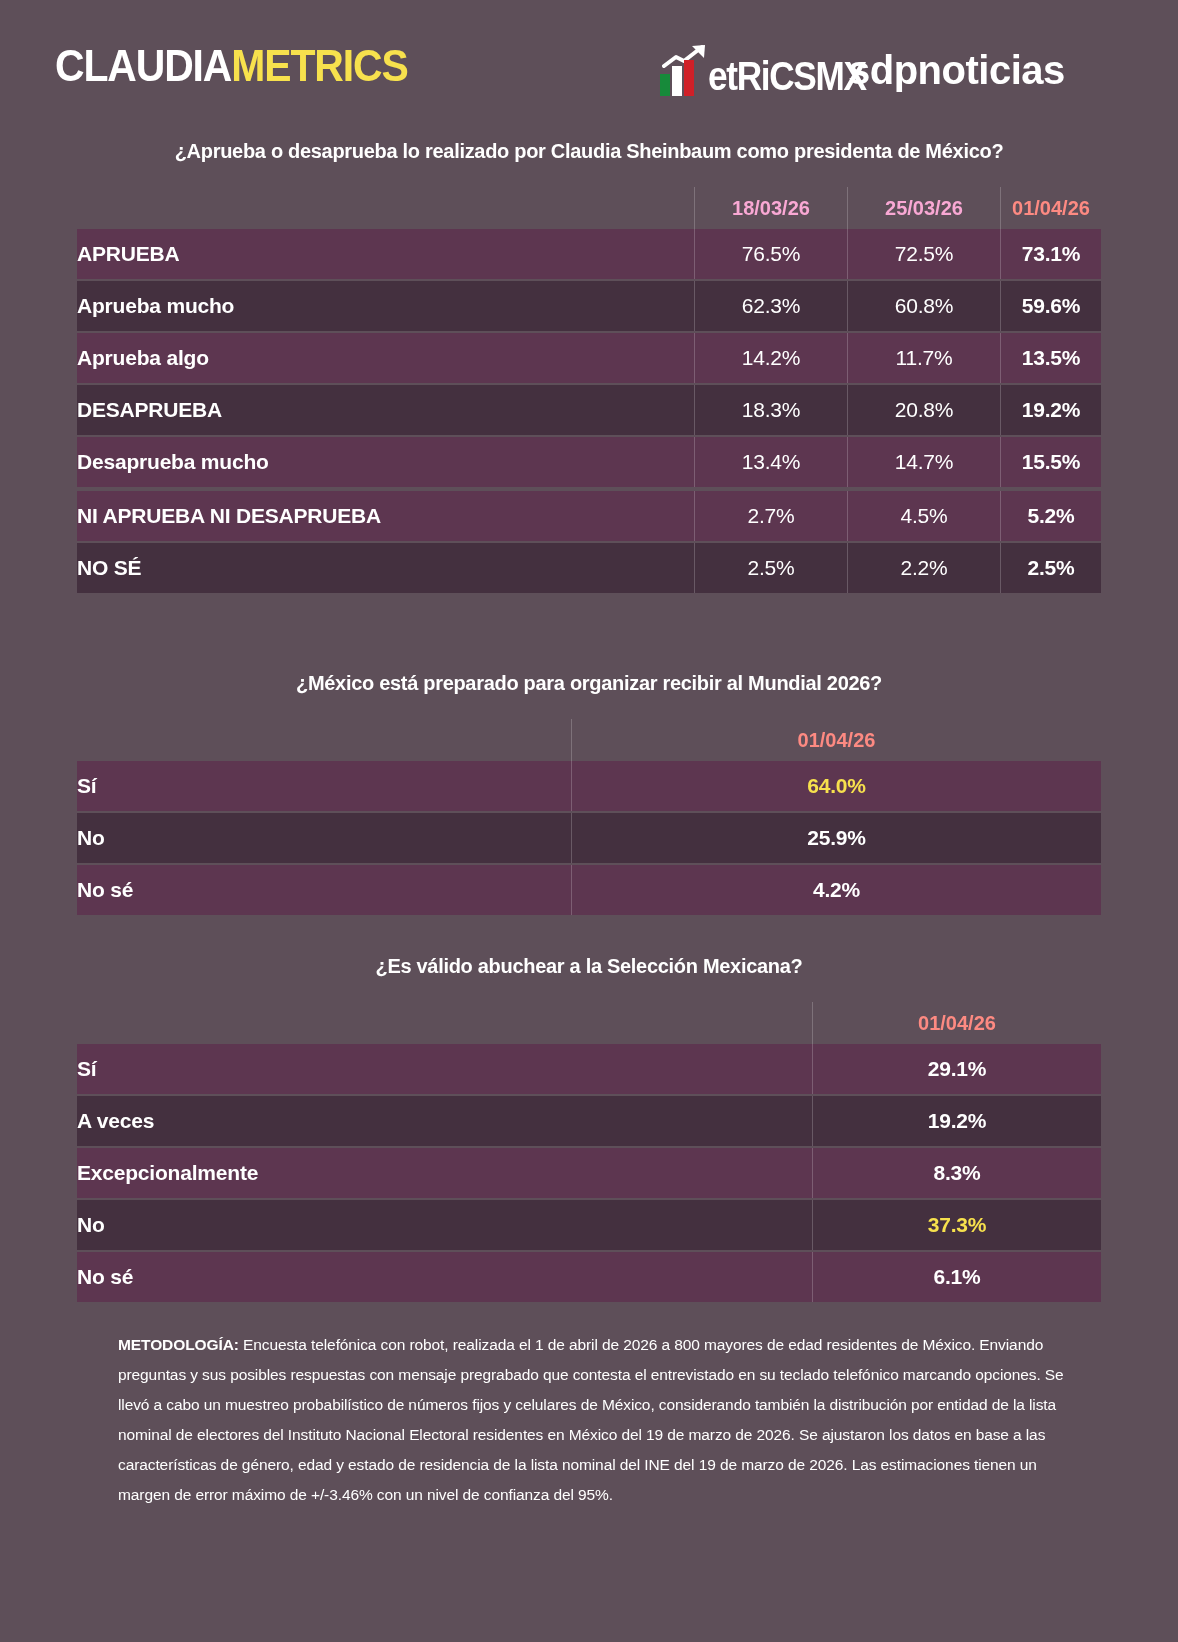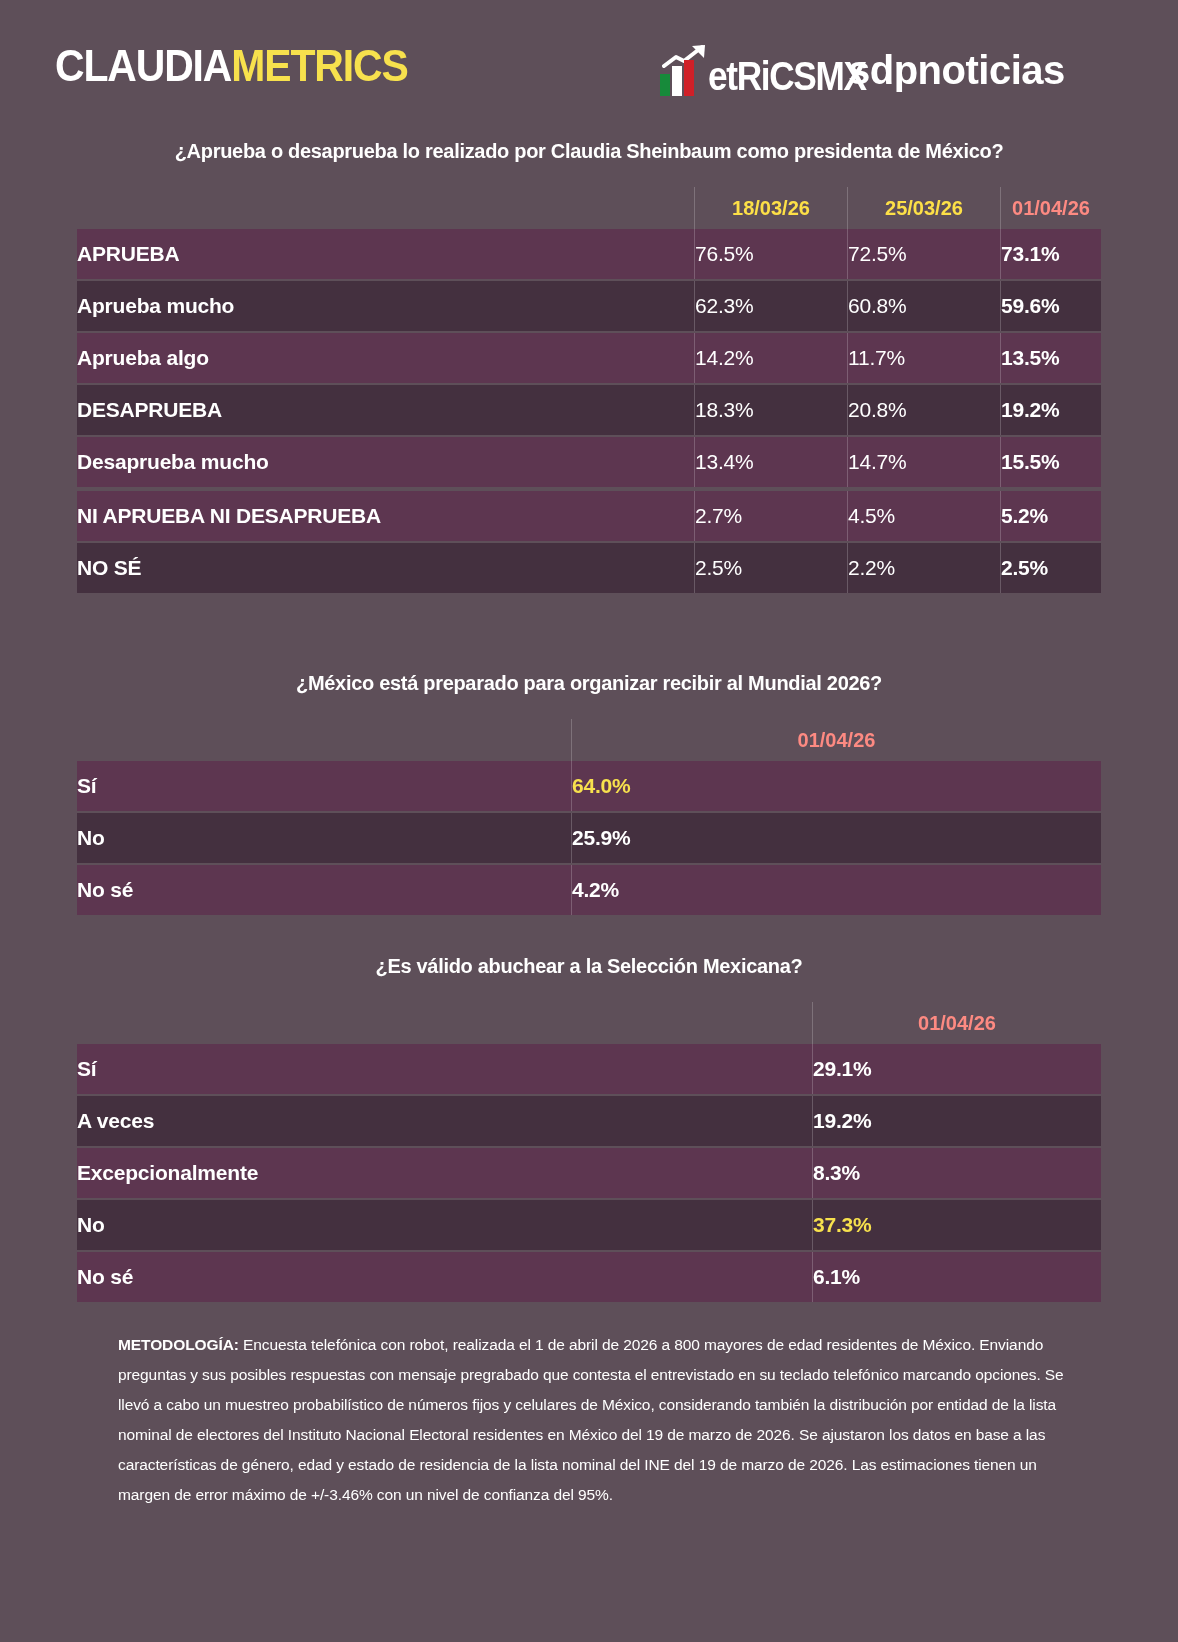--- a/index.html
+++ b/index.html
@@ -107,39 +107,39 @@
     border-spacing: 0;
     table-layout: fixed;
   }
   .tbl tr { height: 50px; }
 
   .hdr-cell {
     height: 42px;
     font-size: 20px;
     font-weight: bold;
     text-align: center;
-    color: #fde047;
+    color: #f9a8d4;
     background: transparent;
     vertical-align: middle;
     border-left: 1px solid rgba(255,255,255,0.20);
   }
   .hdr-cell.latest { color: #fd8a82; }
   .hdr-cell.blank { border-left: none; }
 
   td.lbl {
     font-size: 21px;
     font-weight: bold;
     color: #ffffff;
     vertical-align: middle;
     letter-spacing: -0.2px;
     white-space: nowrap;
   }
   td.val {
     font-size: 21px;
-    text-align: left;
+    text-align: center;
     vertical-align: middle;
     color: #ffffff;
     border-left: 1px solid rgba(255,255,255,0.20);
     letter-spacing: -0.2px;
   }
   td.val.bold { font-weight: bold; margin-left: 15px; }
   td.val.hl { color: #f7e14d; font-weight: bold; }
 
   tr.odd  td { background: #5d3650; }
   tr.even td { background: #44303f; }

